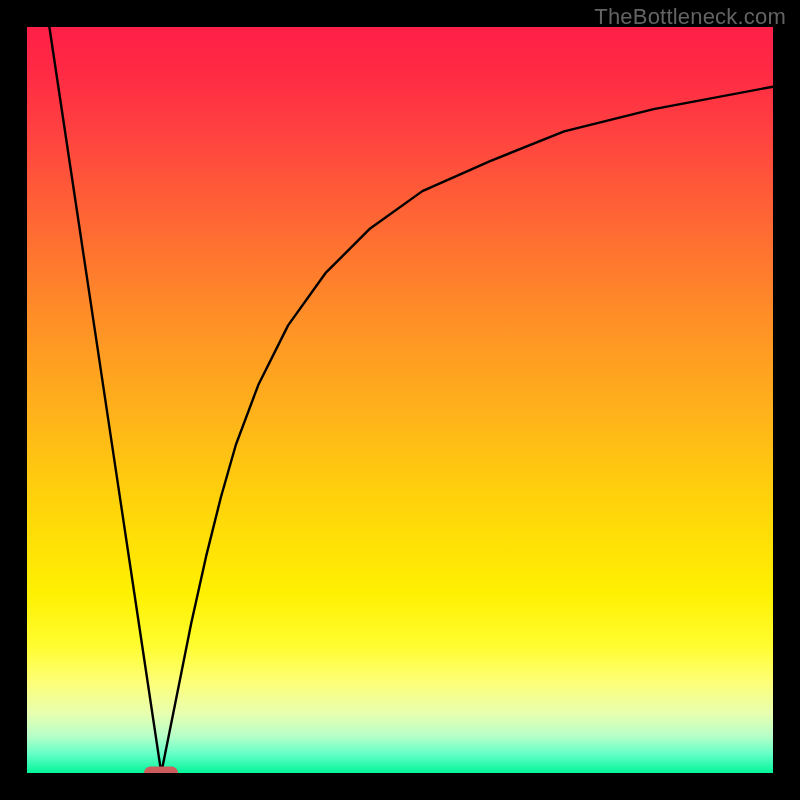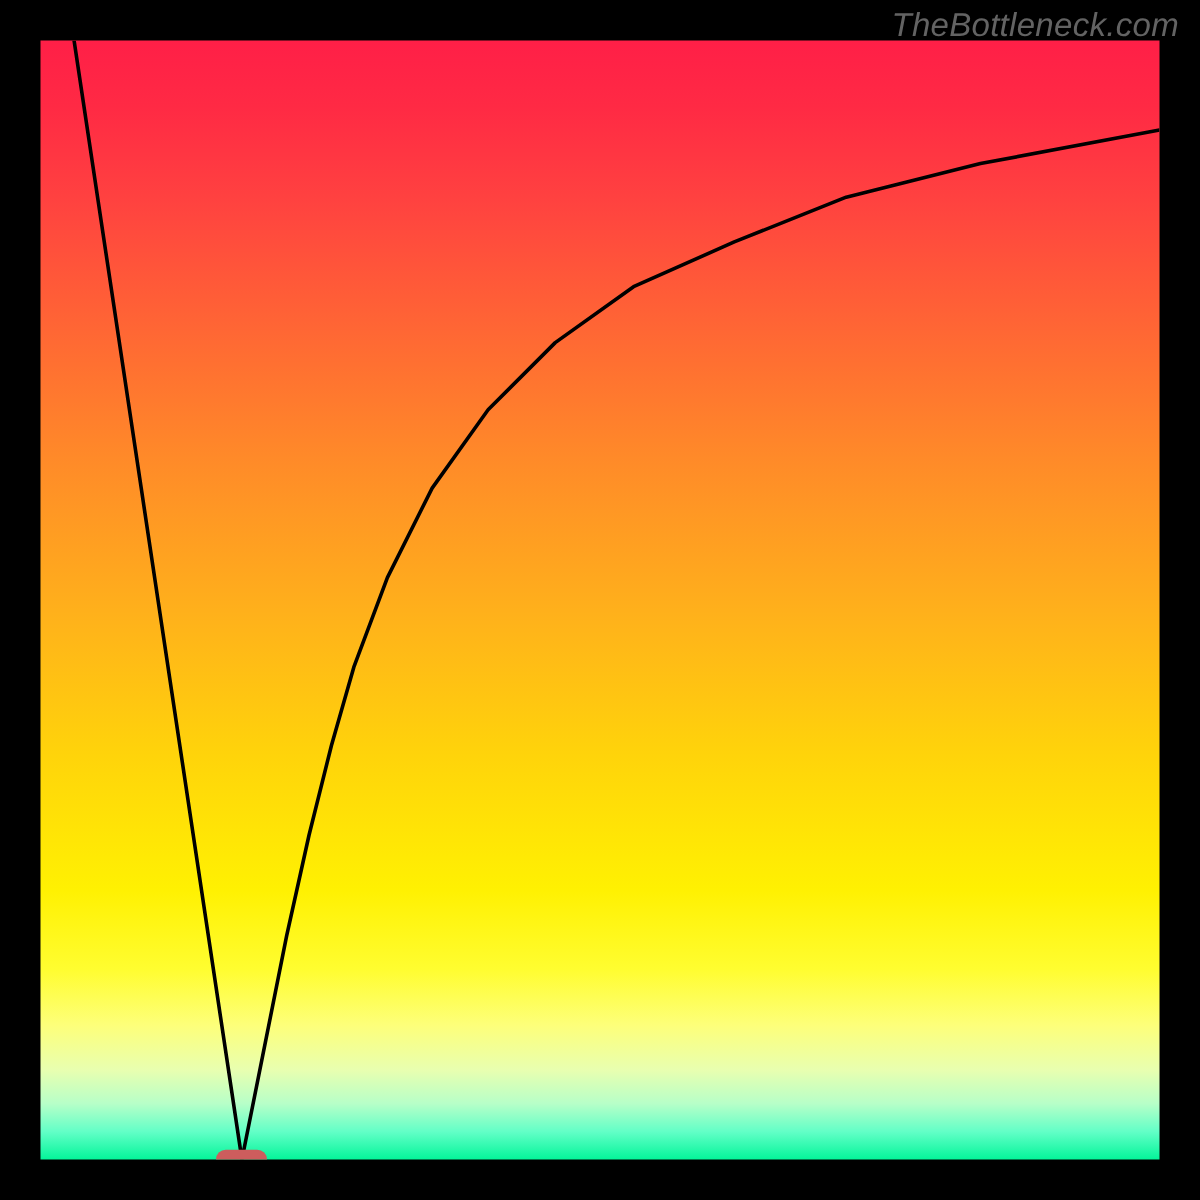--- a/index.html
+++ b/index.html
@@ -9,21 +9,20 @@
     height: 800px;
     overflow: hidden;
     background: #000;
     font-family: Arial, Helvetica, sans-serif;
   }
   .frame {
     position: relative;
     width: 800px;
     height: 699px;
     background: #000;
-    font-style: italic;
   }
   .watermark {
     position: absolute;
     top: 4px;
     right: 14px;
     color: #636363;
     font-size: 22px;
     font-weight: 500;
     letter-spacing: 0.2px;
     z-index: 10;

